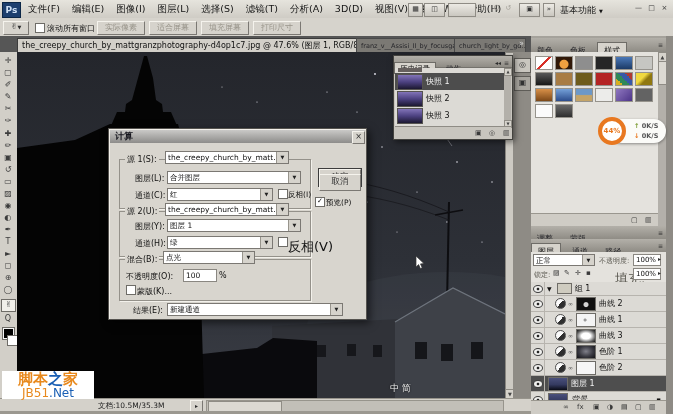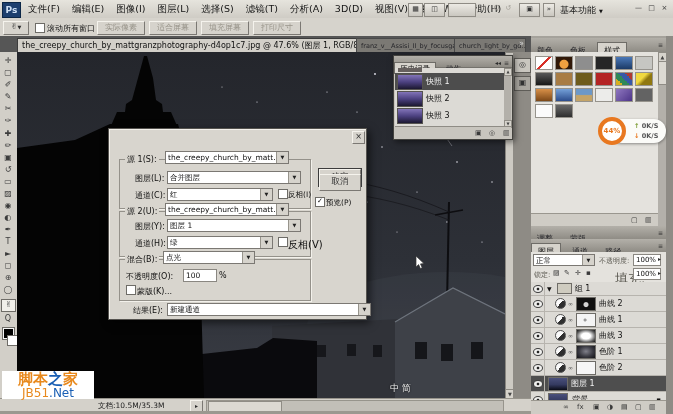--- a/index.html
+++ b/index.html
@@ -241,20 +241,21 @@
     <div class="abs sarrow" style="left:0;top:52px;width:6px;height:6px;font-size:4px;line-height:6px">▼</div>
   </div>
   <div class="abs" style="left:1px;top:70px;width:116px;height:12px;background:#c8c5be;border-top:1px solid #8f8c85">
     <span class="fico abs" style="left:76px;top:2px">▣</span>
     <span class="fico abs" style="left:90px;top:2px">◎</span>
     <span class="fico abs" style="left:104px;top:2px">▥</span>
   </div>
 </div>
 
 <div class="abs dlg">
+  <div class="abs dlgtitle">计算</div>
   <div class="abs btn" style="left:243px;top:2px;width:11px;height:11px;font-size:8px;line-height:10px">×</div>
 
   <div class="abs grp" style="left:10px;top:30px;width:190px;height:48px"></div>
   <span class="abs lbl" style="left:16px;top:25px;background:#d8d5ce;padding:0 2px">源 1(S):</span>
   <div class="abs combo" style="left:56px;top:22px;width:124px">
     <span class="ct">the_creepy_church_by_matt...</span>
       <span class="dd">▼</span>
   </div>
   <span class="abs lbl" style="left:26px;top:44px">图层(L):</span>
   <div class="abs combo" style="left:58px;top:42px;width:134px">
@@ -279,36 +280,36 @@
   <div class="abs combo" style="left:58px;top:90px;width:134px">
     <span class="ct">图层 1</span>
       <span class="dd">▼</span>
   </div>
   <span class="abs lbl" style="left:26px;top:109px">通道(H):</span>
   <div class="abs combo" style="left:58px;top:107px;width:106px">
     <span class="ct">绿</span>
       <span class="dd">▼</span>
   </div>
   <span class="abs chkbox" style="left:169px;top:108px"></span>
-  <span class="abs lbl" style="left:179px;top:109px;font-size:10px">反相(V)</span>
+  <span class="abs lbl" style="left:179px;top:109px;font-size:13px">反相(V)</span>
 
   <div class="abs grp" style="left:10px;top:130px;width:190px;height:40px"></div>
   <span class="abs lbl" style="left:16px;top:125px;background:#d8d5ce;padding:0 2px">混合(B):</span>
   <div class="abs combo" style="left:54px;top:122px;width:92px">
     <span class="ct">点光</span>
       <span class="dd">▼</span>
   </div>
   <span class="abs lbl" style="left:17px;top:142px">不透明度(O):</span>
   <div class="abs valbox" style="left:74px;top:140px;width:28px;height:11px">100</div>
   <span class="abs lbl" style="left:110px;top:142px">%</span>
   <span class="abs chkbox" style="left:17px;top:156px"></span>
   <span class="abs lbl" style="left:28px;top:157px">蒙版(K)...</span>
 
   <span class="abs lbl" style="left:24px;top:176px">结果(E):</span>
-  <div class="abs combo" style="left:58px;top:174px;width:204px">
+  <div class="abs combo" style="left:58px;top:174px;width:176px">
     <span class="ct">新建通道</span>
       <span class="dd">▼</span>
   </div>
 
   <div class="abs btn dbtn" style="left:210px;top:40px;outline:1px solid #3c3c3c">确定</div>
   <div class="abs btn dbtn" style="left:210px;top:45px">取消</div>
   <span class="abs chkbox" style="left:206px;top:68px">✓</span>
   <span class="abs lbl" style="left:217px;top:69px;font-size:7.5px">预览(P)</span>
 </div>
 

